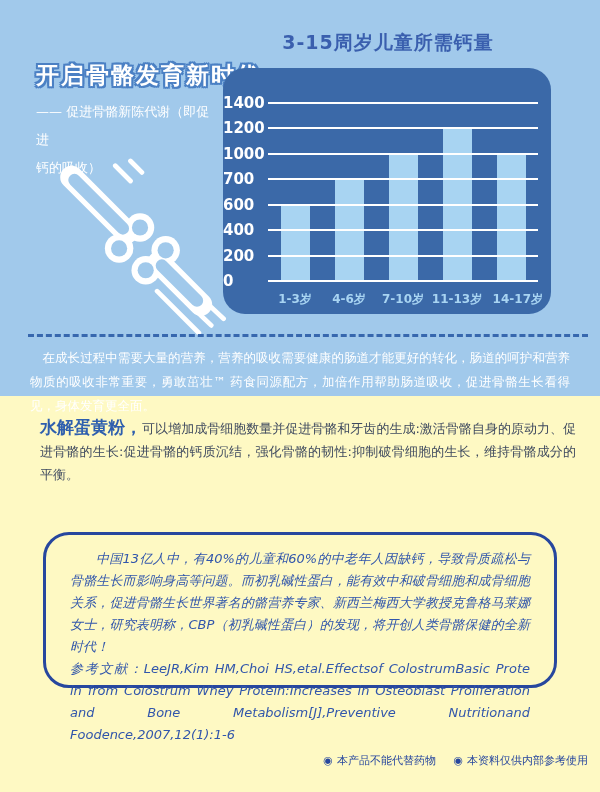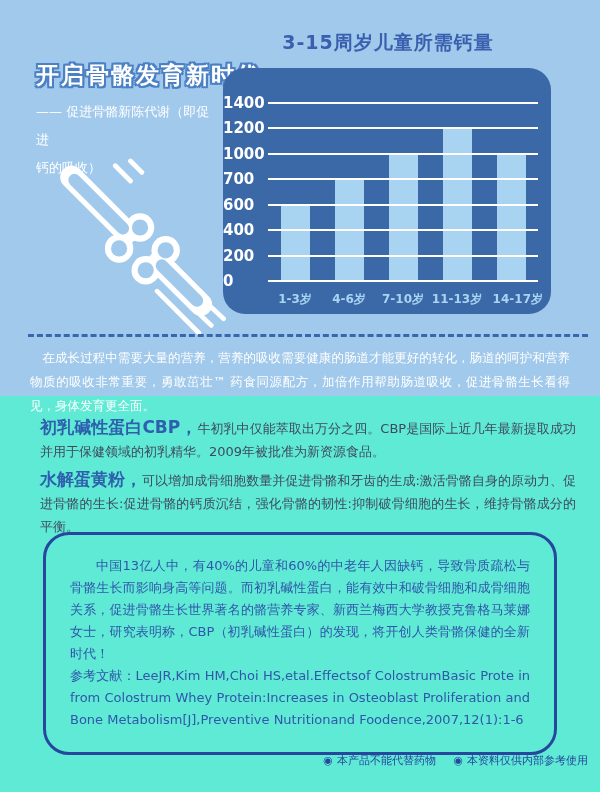--- a/index.html
+++ b/index.html
@@ -1,17 +1,17 @@
 <!DOCTYPE html>
 <html><head>
 <meta charset="utf-8">
 <style>
   html,body{margin:0;padding:0;}
   body{font-family:"DejaVu Sans","Liberation Sans",sans-serif;}
-  .page{position:relative;width:600px;height:792px;background:#5eead4;overflow:hidden;}
+  .page{position:relative;width:600px;height:792px;background:#fef9c3;overflow:hidden;}
 
   
   .hero{position:absolute;left:0;top:0;width:600px;height:396px;background:#a1c9eb;}
   .chart-title{position:absolute;left:223px;top:30px;width:330px;text-align:center;
     font-size:19px;font-weight:bold;color:#3a5fae;letter-spacing:1px;}
   .headline{position:absolute;left:36px;top:60px;font-size:23px;font-weight:900;color:#ffffff;
     letter-spacing:2px;
     text-shadow:-2px -2px 0 #4b80c4,-2px 0 0 #4b80c4,-2px 2px 0 #4b80c4,0 -2px 0 #4b80c4,
       0 2px 0 #4b80c4,2px -2px 0 #4b80c4,2px 0 0 #4b80c4,2px 2px 0 #4b80c4;}
   .hero-sub{position:absolute;left:36px;top:98px;width:185px;font-size:13px;line-height:28px;color:#ffffff;}
@@ -32,22 +32,22 @@
   .dashed-divider{position:absolute;left:28px;top:334px;width:560px;border-top:3px dashed #3767ae;}
   .band-text{position:absolute;left:30px;top:346px;width:540px;font-size:12.5px;line-height:24px;
     color:#ffffff;text-indent:1em;text-align:justify;}
 
   
   .sections{position:absolute;left:40px;top:416px;width:536px;}
   .section{margin:0 0 5px 0;font-size:13px;line-height:23px;color:#3f4a5f;text-align:justify;}
   .section .sec-head{font-size:17px;font-weight:bold;color:#2e5fae;}
 
   
-  .info-box{position:absolute;left:43px;top:532px;width:514px;height:223px;box-sizing:border-box;
-    border:3px solid #27479e;border-radius:26px;padding:20px 24px;}
+  .info-box{position:absolute;left:43px;top:532px;width:514px;height:156px;box-sizing:border-box;
+    border:3px solid #27479e;border-radius:26px;padding:13px 24px;font-style:italic;}
   .info-box p{margin:0;font-size:13px;line-height:22px;color:#3156ab;text-align:justify;}
   .info-box p.indent{text-indent:2em;}
 
   
   .footer{position:absolute;right:12px;top:753px;font-size:11px;color:#27479e;white-space:nowrap;}
   .footer .note{margin-left:14px;}
   .footer .bullet{margin-right:4px;}
 </style>
 </head>
 <body>
@@ -122,21 +122,20 @@
           <div class="cat-label" style="left: 202px;">11-13岁</div>
           <div class="cat-label" style="left: 256px; text-align: right;">14-17岁</div>
         </div>
     </div>
 
     <div class="dashed-divider"></div>
     <div class="band-text">在成长过程中需要大量的营养，营养的吸收需要健康的肠道才能更好的转化，肠道的呵护和营养物质的吸收非常重要，勇敢茁壮™ 药食同源配方，加倍作用帮助肠道吸收，促进骨骼生长看得见，身体发育更全面。</div>
   </div>
 
   <div class="sections">
-    <p class="section"><span class="sec-head">初乳碱性蛋白CBP，</span><span>牛初乳中仅能萃取出万分之四。CBP是国际上近几年最新提取成功并用于保健领域的初乳精华。2009年被批准为新资源食品。</span></p>
     <p class="section"><span class="sec-head">水解蛋黄粉，</span><span>可以增加成骨细胞数量并促进骨骼和牙齿的生成:激活骨骼自身的原动力、促进骨骼的生长:促进骨骼的钙质沉结，强化骨骼的韧性:抑制破骨细胞的生长，维持骨骼成分的平衡。</span></p>
   </div>
 
   <div class="info-box">
     <p class="indent">中国13亿人中，有40%的儿童和60%的中老年人因缺钙，导致骨质疏松与骨骼生长而影响身高等问题。而初乳碱性蛋白，能有效中和破骨细胞和成骨细胞关系，促进骨骼生长世界著名的骼营养专家、新西兰梅西大学教授克鲁格马莱娜女士，研究表明称，CBP（初乳碱性蛋白）的发现，将开创人类骨骼保健的全新时代！</p>
     <p>参考文献：LeeJR,Kim HM,Choi HS,etal.Effectsof ColostrumBasic Prote in from Colostrum Whey Protein:Increases in Osteoblast Proliferation and Bone Metabolism[J],Preventive Nutritionand Foodence,2007,12(1):1-6</p>
   </div>
 
   <div class="footer">
     <span class="note"><span class="bullet">◉</span><span>本产品不能代替药物</span></span>

